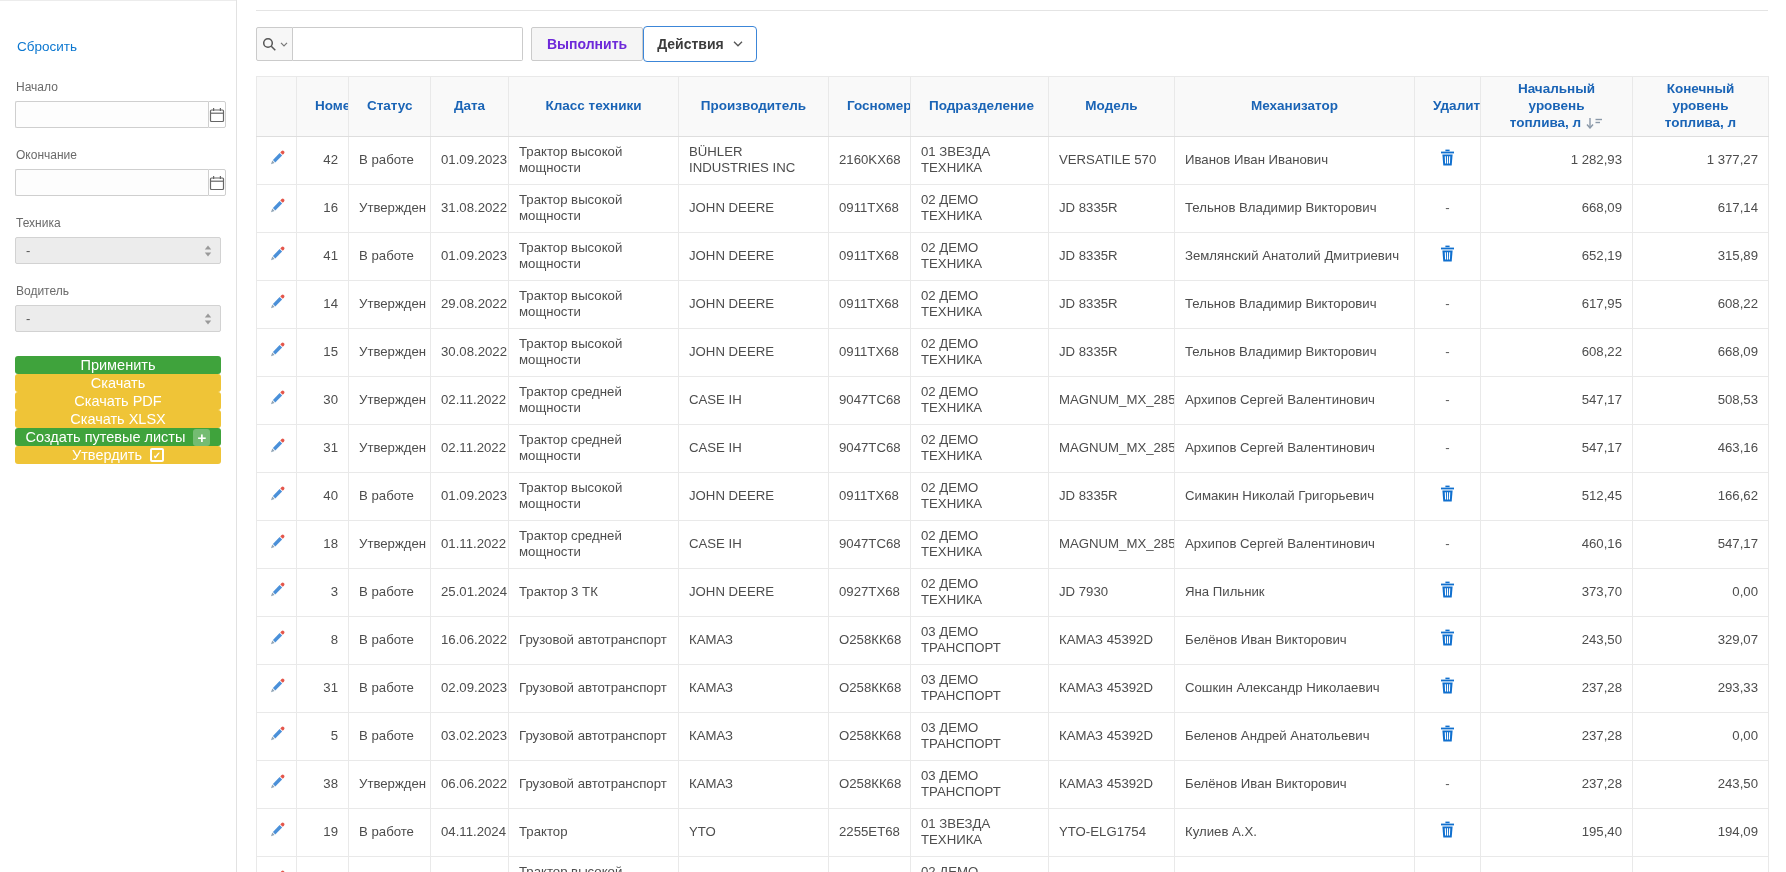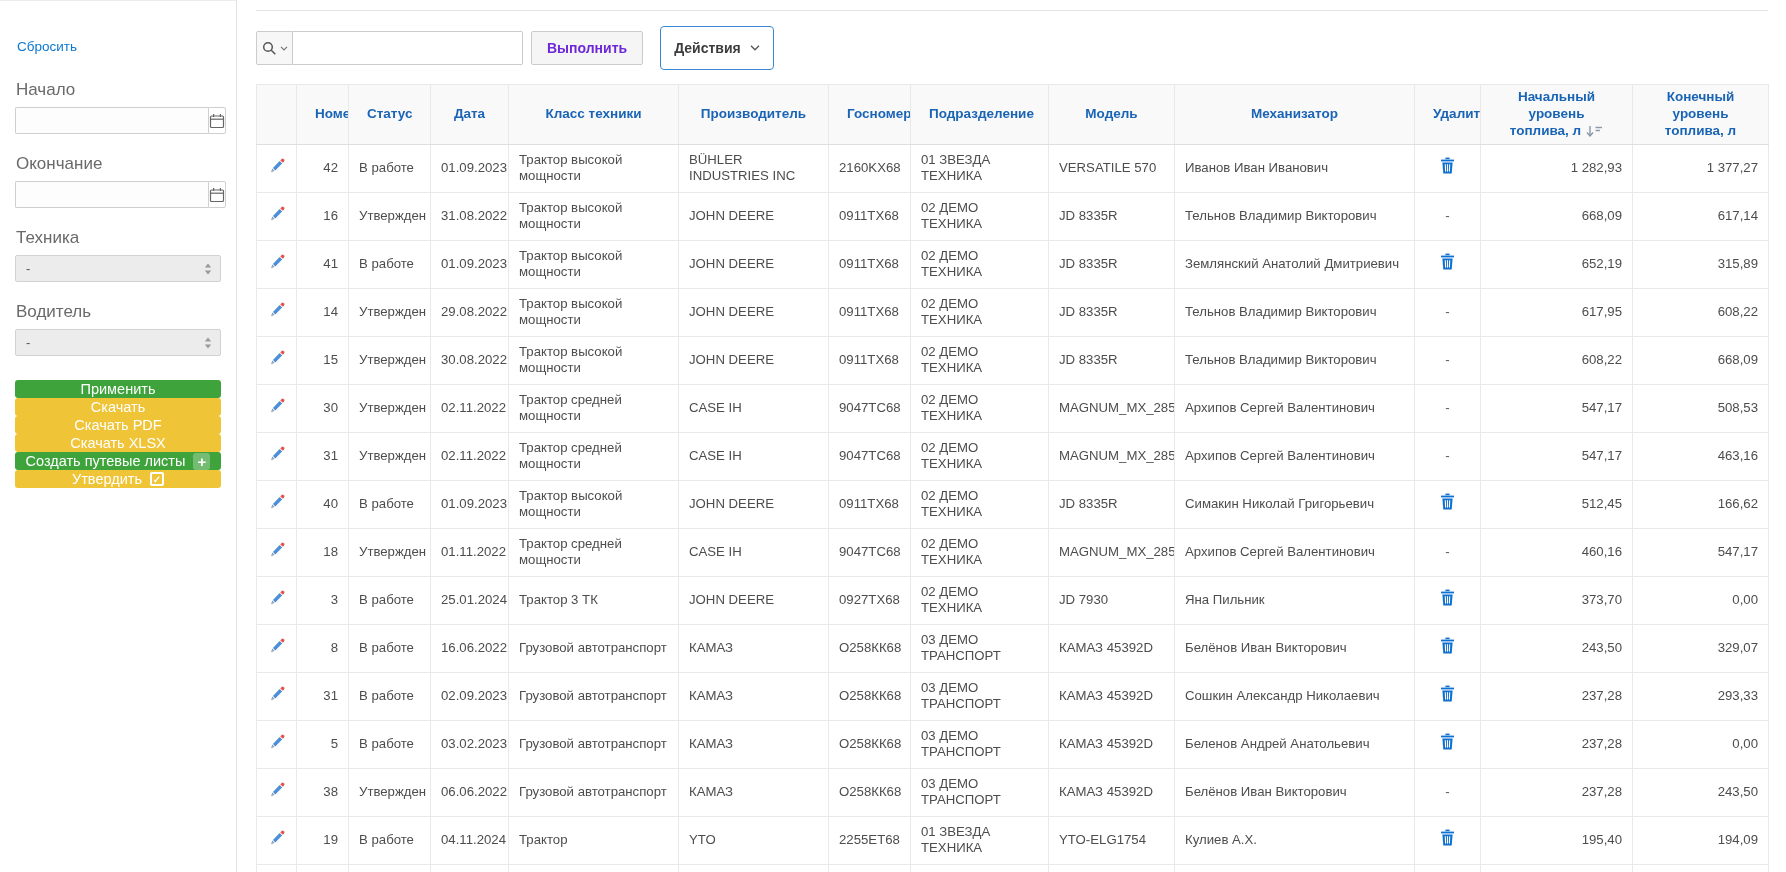--- a/index.html
+++ b/index.html
@@ -7,21 +7,21 @@
     font-family:"Liberation Sans", sans-serif; color:#4d4d4d; }
 
   
   .sidebar { position:absolute; left:0; top:0; width:237px; height:872px;
     background:#fff; border-right:1px solid #e2e2e2; }
   .sidebar-inner { padding:14px 15px 0 15px; }
   .filters-title { font-size:18px; font-weight:400; color:#333; padding:14px 15px 12px 15px; }
   .sidebar-divider { border-bottom:1px solid #ececec; }
   .reset-link { display:inline-block; margin:24px 0 6px 2px; font-size:13.5px;
     color:var(--link-blue); text-decoration:none; cursor:pointer; }
-  .field-label { margin:20px 0 7px 1px; font-size:17px; color:#6a6a6a; }
+  .field-label { margin:20px 0 7px 1px; font-size:12px; color:#6a6a6a; }
   .date-row { display:flex; }
   .date-input { flex:1; height:27px; border:1px solid #cfcfcf; border-right:none;
     background:#fdfdfd; border-radius:2px 0 0 2px; padding:0 8px; font-size:13px; color:#444; outline:none; }
   .cal-btn { width:40px; height:27px; border:1px solid #cfcfcf; background:#fff;
     border-radius:0 2px 2px 0; display:flex; align-items:center; justify-content:center; cursor:pointer; }
   .select-box { height:27px; background:#ececec; border:1px solid #d2d2d2; border-radius:2px;
     display:flex; align-items:center; padding:0 8px 0 10px; font-size:13px; color:#555; cursor:pointer; }
   .select-box .val { flex:1; }
   .btn-stack { margin-top:24px; }
   .side-btn { display:flex; align-items:center; justify-content:center; gap:8px;
@@ -41,21 +41,21 @@
   .region { margin:10px 18px 0 19px; border-top:1px solid #e4e4e4; padding-top:15px; }
 
   .toolbar { display:flex; align-items:center; margin-bottom:14px; }
   .search-btn { width:37px; height:34px; background:#f7f7f7; border:1px solid #cbcbcb;
     border-radius:2px 0 0 2px; display:flex; align-items:center; justify-content:center; gap:3px; cursor:pointer; }
   .search-input { width:230px; height:34px; border:1px solid #cbcbcb; border-left:none;
     border-radius:0 2px 2px 0; padding:0 8px; font-size:13px; outline:none; }
   .run-btn { margin-left:8px; height:34px; padding:0 15px; background:#f5f5f5;
     border:1px solid #cbcbcb; border-radius:2px; font-family:inherit; font-size:14px;
     font-weight:bold; color:#6d28d9; cursor:pointer; }
-  .actions-btn { margin-left:17px; height:44px; padding:0 13px; background:#fff;
+  .actions-btn { height:36px; padding:0 13px; background:#fff;
     border:1px solid var(--actions-border-blue); border-radius:4px; display:flex;
     align-items:center; gap:9px; font-family:inherit; font-size:14px; font-weight:bold;
     color:#3c3c3c; cursor:pointer; }
 
   
   table.report { border-collapse:collapse; table-layout:fixed; width:1512px; }
   table.report th, table.report td { border:1px solid #e9e9e9; overflow:hidden; }
   table.report th { height:53px; background:#f9f9f9; color:var(--header-blue);
     font-size:13.5px; font-weight:bold; text-align:center; padding:4px 18px; line-height:1.25;
     border-bottom:1px solid #dedede; cursor:pointer; }

